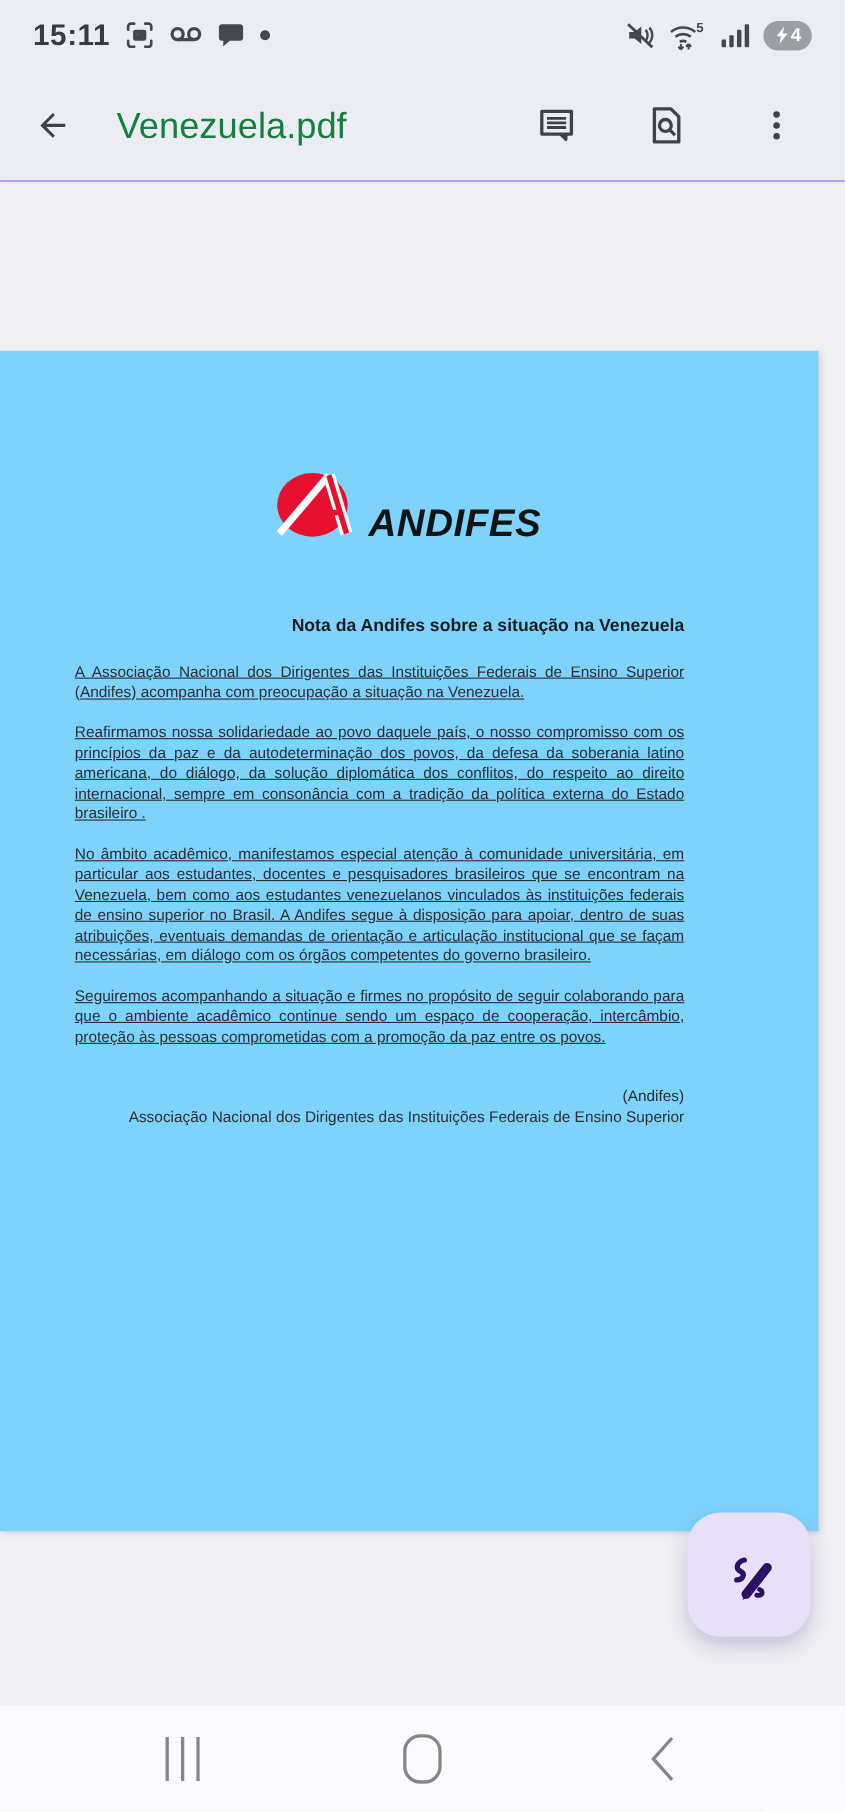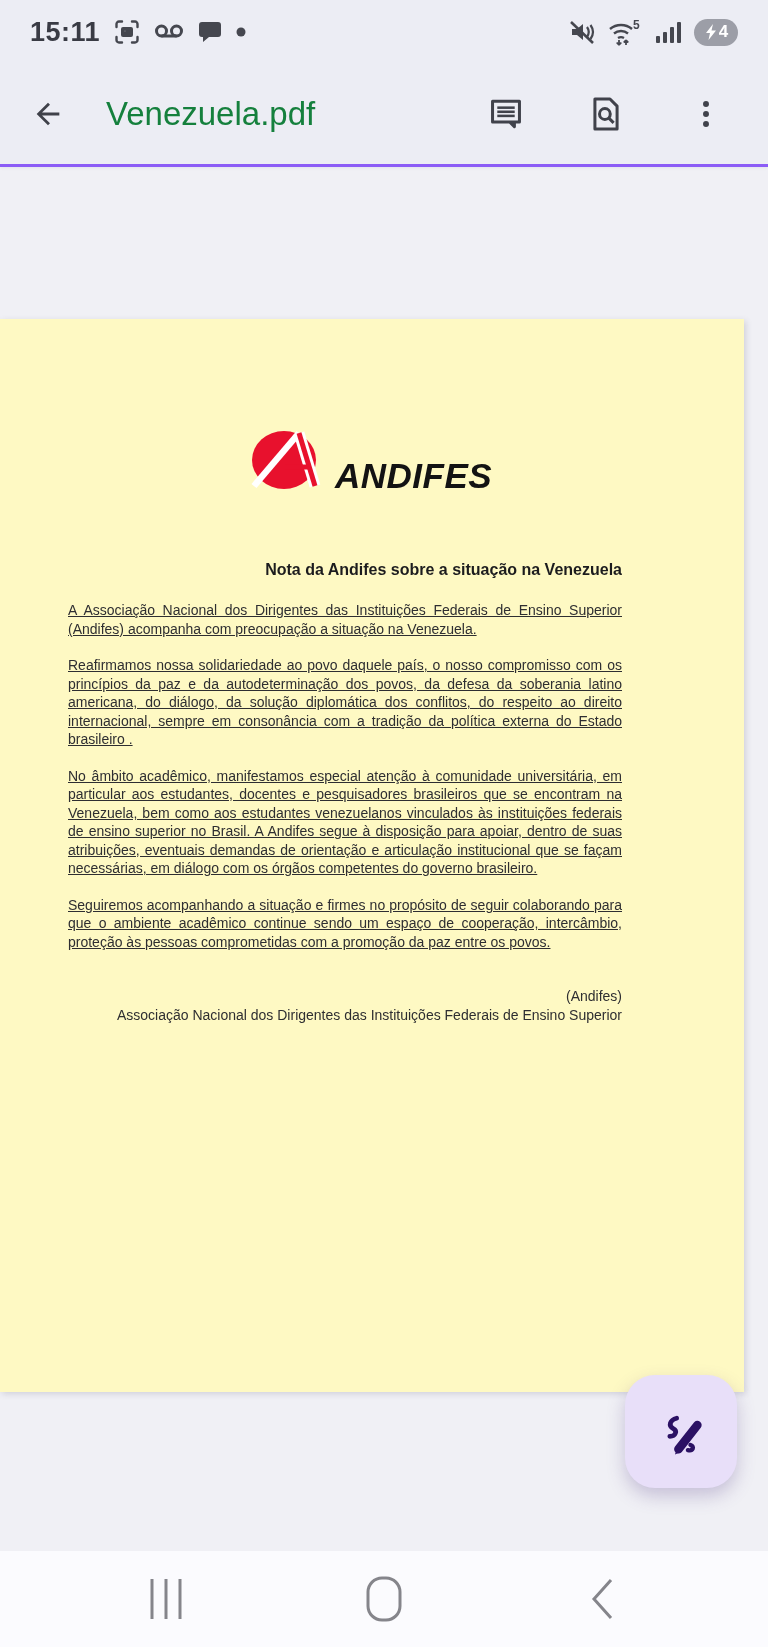--- a/index.html
+++ b/index.html
@@ -3,21 +3,21 @@
 <meta charset="utf-8">
 <style>
   html,body{margin:0;padding:0;background:#fff;}
   .screen{
     position:relative;width:768px;height:1647px;overflow:hidden;
     font-family:"Liberation Sans",sans-serif;background:#f0f0f5;
   }
   
   .top-block{
     position:absolute;left:0;top:0;width:768px;height:164px;
-    background:#ecedf4;border-bottom:3px solid #8b5cf6;
+    background:#ecedf4;border-bottom:1px solid #8b5cf6;
     box-shadow:0 1px 3px rgba(80,80,110,0.08);z-index:5;
   }
   .status-bar{
     position:absolute;left:0;top:0;width:768px;height:64px;
     display:flex;align-items:center;justify-content:space-between;
     padding:0 30px;box-sizing:border-box;color:#3d3f48;
   }
   .sb-left{display:flex;align-items:center;gap:14px;}
   .sb-right{display:flex;align-items:center;gap:10px;}
   .sb-time{font-size:27px;font-weight:600;letter-spacing:.5px;color:#393b44;}
@@ -38,21 +38,21 @@
     white-space:nowrap;overflow:hidden;text-overflow:ellipsis;
   }
   .app-actions{display:flex;align-items:center;gap:56px;margin-right:14px;}
   .act-btn{width:44px;height:44px;display:flex;align-items:center;justify-content:center;cursor:pointer;}
   
   .viewer{
     position:absolute;left:0;top:164px;width:768px;height:1387px;
     background:#f0f0f5;overflow:hidden;
   }
   .page{
-    position:absolute;left:0;top:155px;width:744px;height:1073px;background:#fef9c3;
+    position:absolute;left:0;top:155px;width:744px;height:1073px;background:#7dd3fc;
     box-shadow:2px 2px 6px rgba(70,70,100,0.18);
     box-sizing:border-box;padding:114px 122px 0 68px;
   }
   .logo-row{display:flex;align-items:flex-end;margin-left:183px;height:64px;}
   .logo-mark{flex:0 0 auto;}
   .logo-text{
     font-size:35px;font-weight:bold;font-style:italic;color:#131313;
     letter-spacing:.5px;margin-left:4px;line-height:1;padding-bottom:4px;
   }
   .doc-title{

